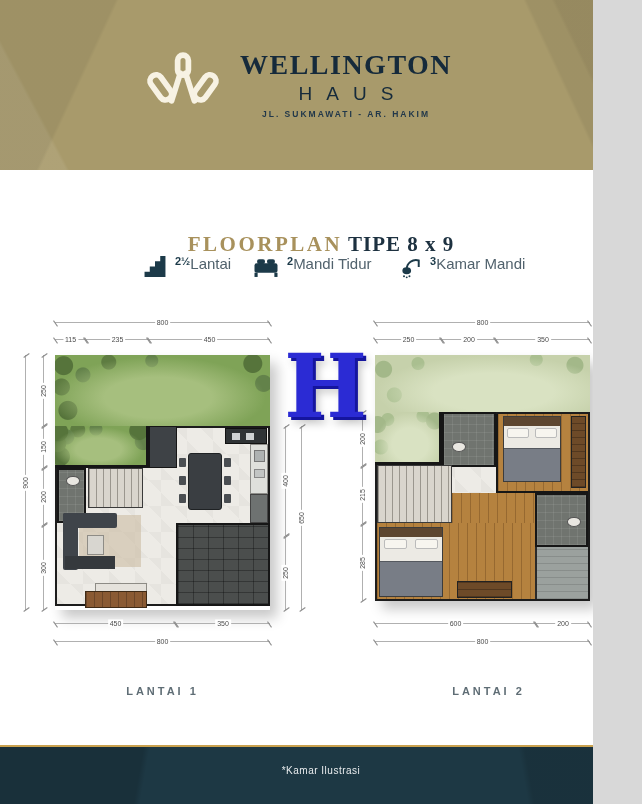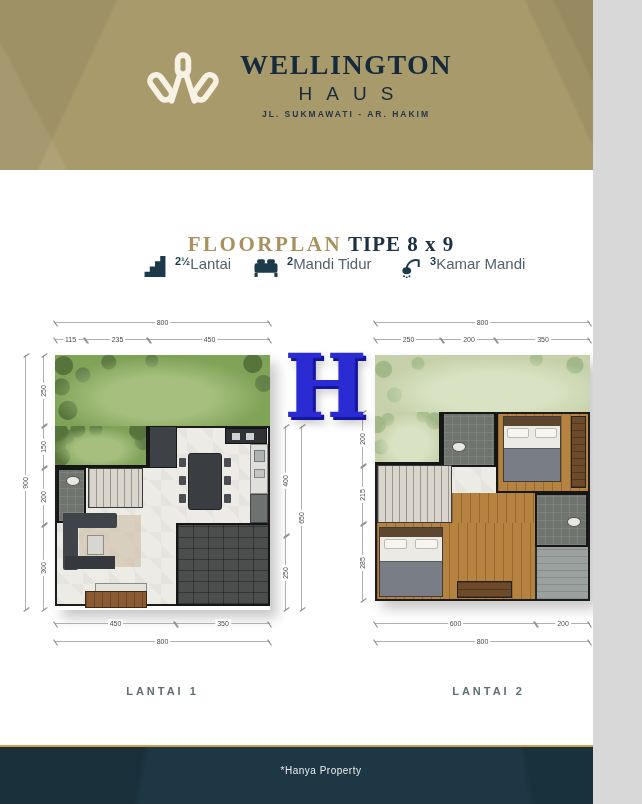--- a/index.html
+++ b/index.html
@@ -393,16 +393,16 @@
   <div class="dim-h" style="left:375px;top:641px;width:215px;">
       <i class="t1"></i>
       <i class="t2"></i>
       <span>800</span>
     </div>
   <div class="plan-label" style="left:381px;top:685px;width:215px;">LANTAI 2</div>
 
   <div class="wm wm-h">H</div>
 
   <div class="footer">
-    <div class="footer-note">*Hanya Property</div>
+    <div class="footer-note">*Kamar Ilustrasi</div>
   </div>
 
 </div>
 
 </body></html>

